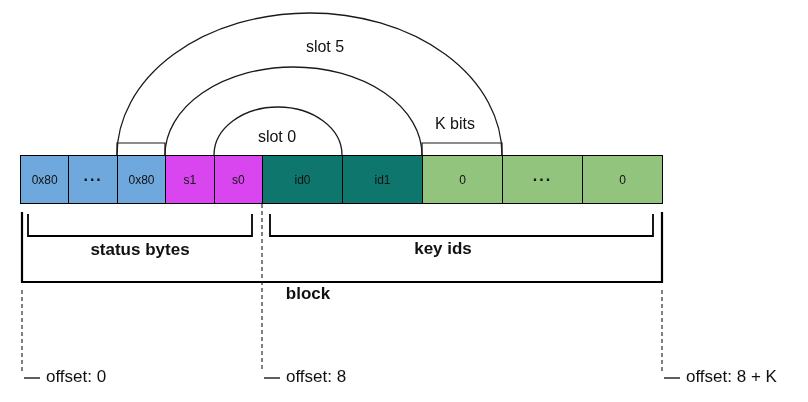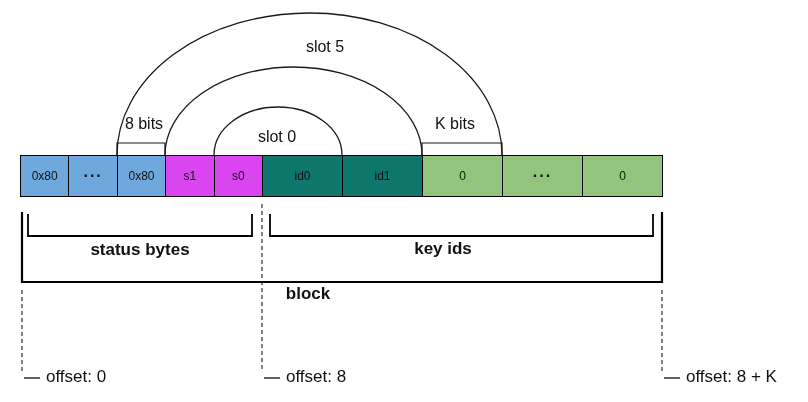--- a/index.html
+++ b/index.html
@@ -4,21 +4,21 @@
 <style>
   html,body { margin:0; padding:0; background:#fff; }
   #canvas {
     position:relative; width:808px; height:402px; background:#ffffff;
     font-family:"Liberation Sans", sans-serif; color:#111; overflow:hidden;
   }
   svg.lines { position:absolute; left:0; top:0; pointer-events:none; }
 
   
   .byte-row {
-    position:absolute; left:20px; top:155px; width:643px; height:42px;
+    position:absolute; left:20px; top:155px; width:643px; height:49px;
     display:flex; box-sizing:border-box; border:1px solid #000;
   }
   .cell {
     display:flex; align-items:center; justify-content:center;
     border-right:1px solid #000; box-sizing:border-box;
     font-size:12px; line-height:12px; color:#111; overflow:hidden;
   }
   .cell:last-child { border-right:none; }
   .w-sm { flex:48 0 0; }
   .w-lg { flex:80 0 0; }
@@ -59,21 +59,20 @@
     <line x1="662" y1="290" x2="662" y2="372" stroke="#1a1a1a" stroke-width="1.1" stroke-dasharray="4,3"></line>
 
     <line x1="24" y1="378" x2="40" y2="378" stroke="#1a1a1a" stroke-width="1.4"></line>
     <line x1="264" y1="378" x2="280" y2="378" stroke="#1a1a1a" stroke-width="1.4"></line>
     <line x1="664" y1="378" x2="680" y2="378" stroke="#1a1a1a" stroke-width="1.4"></line>
   </svg>
 
   <div class="lbl slot-lbl" style="left:245px; top:38px;">slot 5</div>
   <div class="lbl slot-lbl" style="left:197px; top:128px;">slot 0</div>
 
-  <div class="lbl bits-lbl" style="left:64px;  top:115px;">8 bits</div>
   <div class="lbl bits-lbl" style="left:375px; top:115px;">K bits</div>
 
   <div class="byte-row">
     <div class="cell w-sm c-statusbyte">
         <span>0x80</span>
       </div>
     <div class="cell w-sm c-statusbyte">
         <span class="dots">...</span>
       </div>
     <div class="cell w-sm c-statusbyte">

